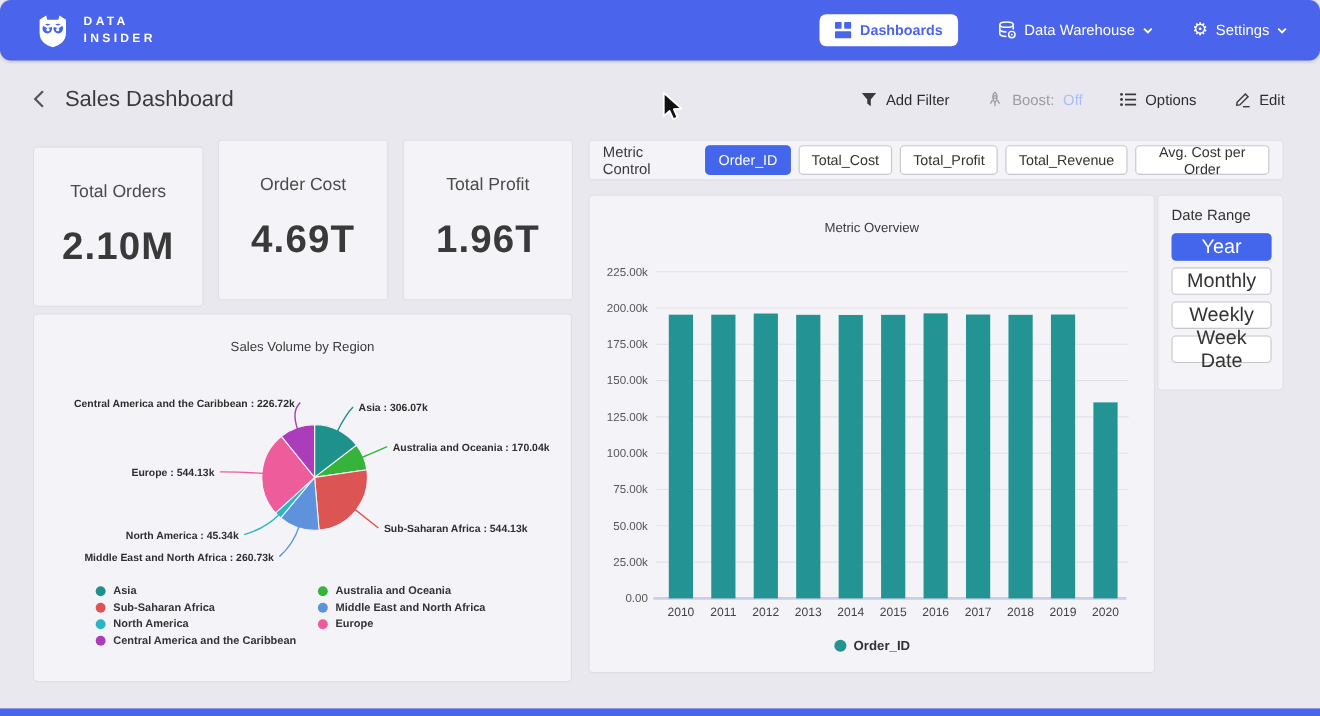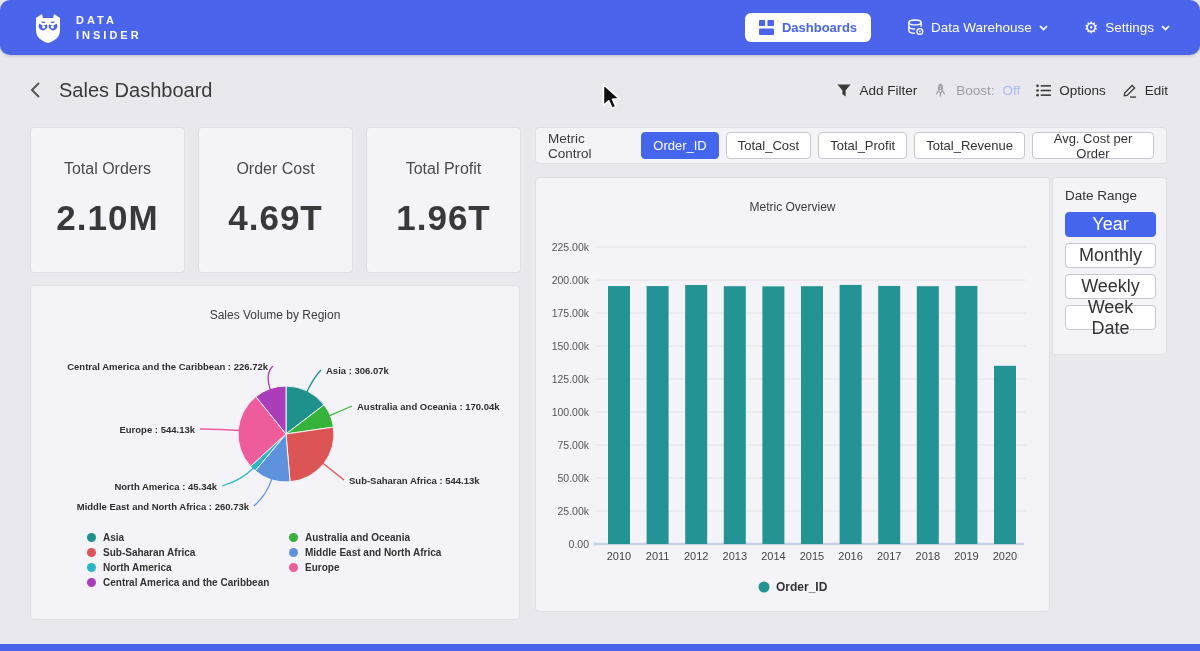--- a/index.html
+++ b/index.html
@@ -17,21 +17,21 @@
     border-radius:6px;padding:7px 14px;font-size:13px;font-weight:bold;cursor:pointer;
     font-family:"Liberation Sans",sans-serif;}
   .nav-item{display:flex;align-items:center;gap:7px;color:#fff;font-size:13.5px;cursor:pointer;}
   .gear-glyph{font-size:16px;line-height:1;color:#fff;}
 
   
   .page-header{position:absolute;top:55px;left:0;width:100%;height:70px;display:flex;
     align-items:center;padding:0 32px 0 30px;box-sizing:border-box;}
   .back-btn{display:flex;align-items:center;margin-right:18px;cursor:pointer;background:none;border:none;padding:0;}
   .page-title{font-size:20px;color:#3a3a3a;font-weight:500;}
-  .header-actions{margin-left:auto;display:flex;gap:16px;}
+  .header-actions{margin-left:auto;display:flex;gap:34px;}
   .action-item{display:flex;align-items:center;gap:8px;font-size:13.5px;color:#2d2d2d;
     font-weight:500;cursor:pointer;}
   .action-item.muted{color:#9b9ba3;cursor:default;}
   .boost-off{color:#a9bdf2;}
 
   
   .card{position:absolute;background:#f4f3f7;border:1px solid #dfdee5;border-radius:4px;box-sizing:border-box;}
   .kpi{width:155px;height:146px;text-align:center;}
   .kpi-label{margin-top:32px;font-size:16px;color:#4a4a4a;}
   .kpi-value{margin-top:20px;font-size:35px;font-weight:bold;color:#393939;letter-spacing:1px;}
@@ -170,21 +170,21 @@
       <div class="action-item">
         <svg width="15" height="15" viewBox="0 0 16 16">
           <path d="M2.5 13.5 L2.8 10.6 L10.8 2.6 L13.4 5.2 L5.4 13.2 Z" fill="none" stroke="#3a3a3a" stroke-width="1.4"></path>
           <line x1="8.5" y1="15" x2="15" y2="15" stroke="#3a3a3a" stroke-width="1.4"></line>
         </svg>
         <span>Edit</span>
       </div>
     </div>
   </div>
 
-  <div class="card kpi" style="left:30px;top:127px;">
+  <div class="card kpi" style="left:30px;top:133px;">
     <div class="kpi-label">Total Orders</div>
     <div class="kpi-value">2.10M</div>
   </div>
   <div class="card kpi" style="left:198px;top:127px;">
     <div class="kpi-label">Order Cost</div>
     <div class="kpi-value">4.69T</div>
   </div>
   <div class="card kpi" style="left:366px;top:127px;">
     <div class="kpi-label">Total Profit</div>
     <div class="kpi-value">1.96T</div>

